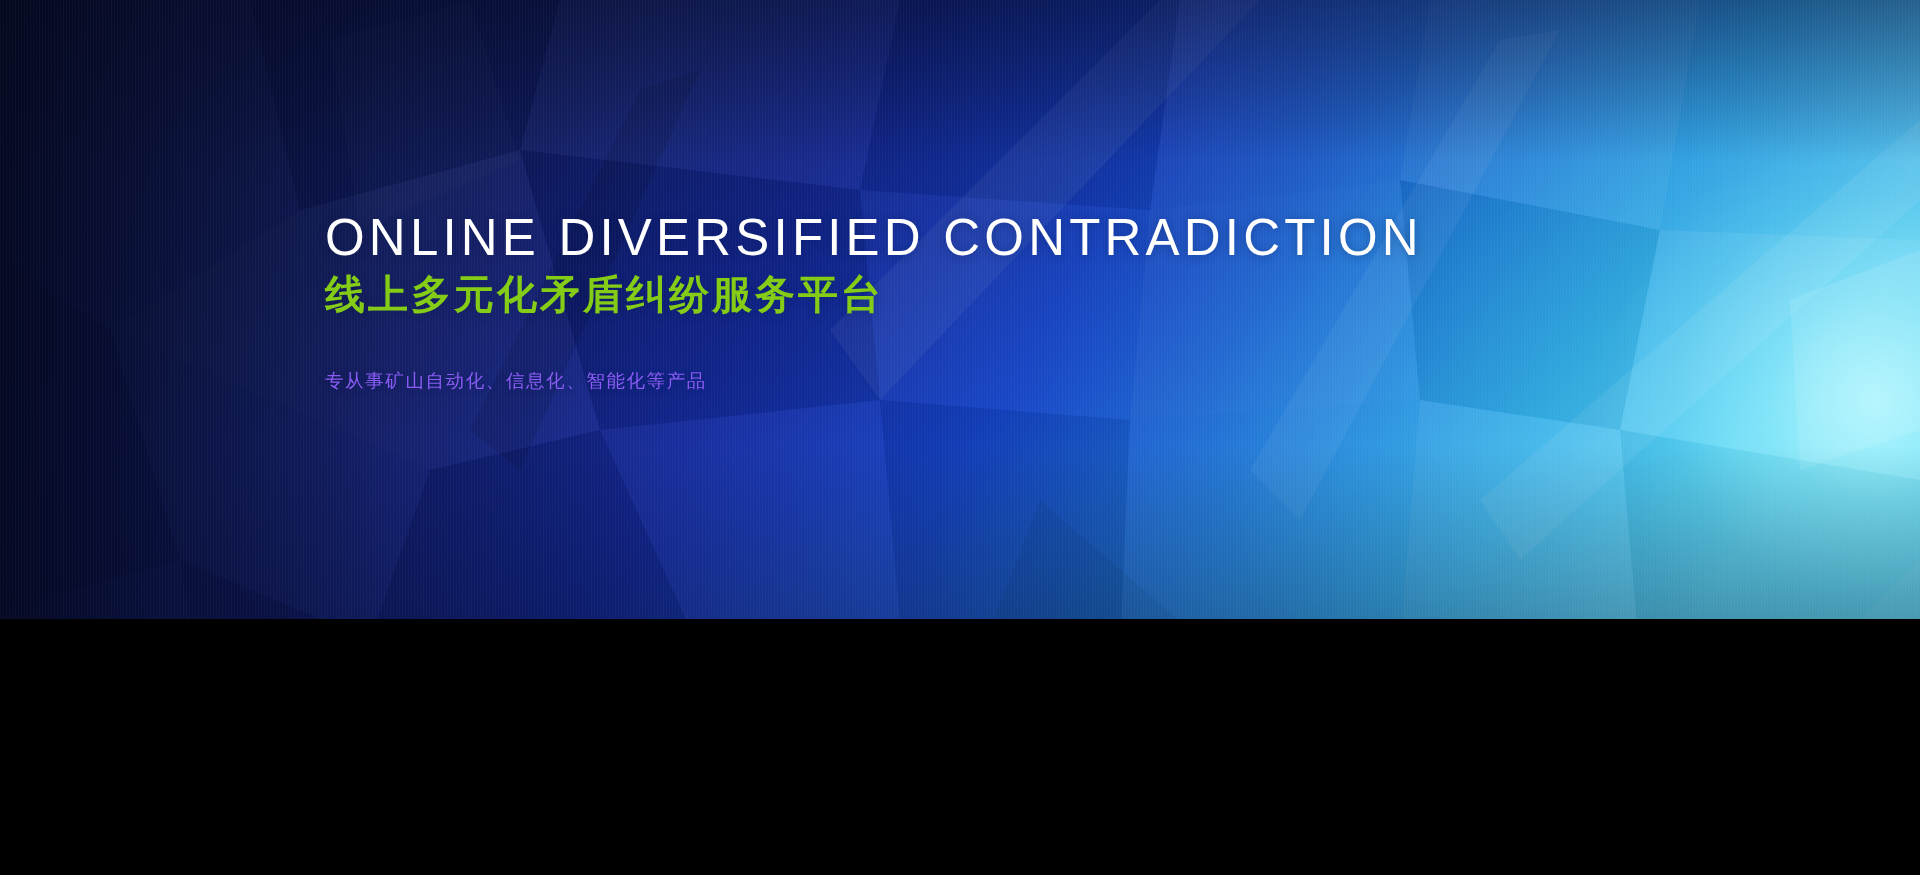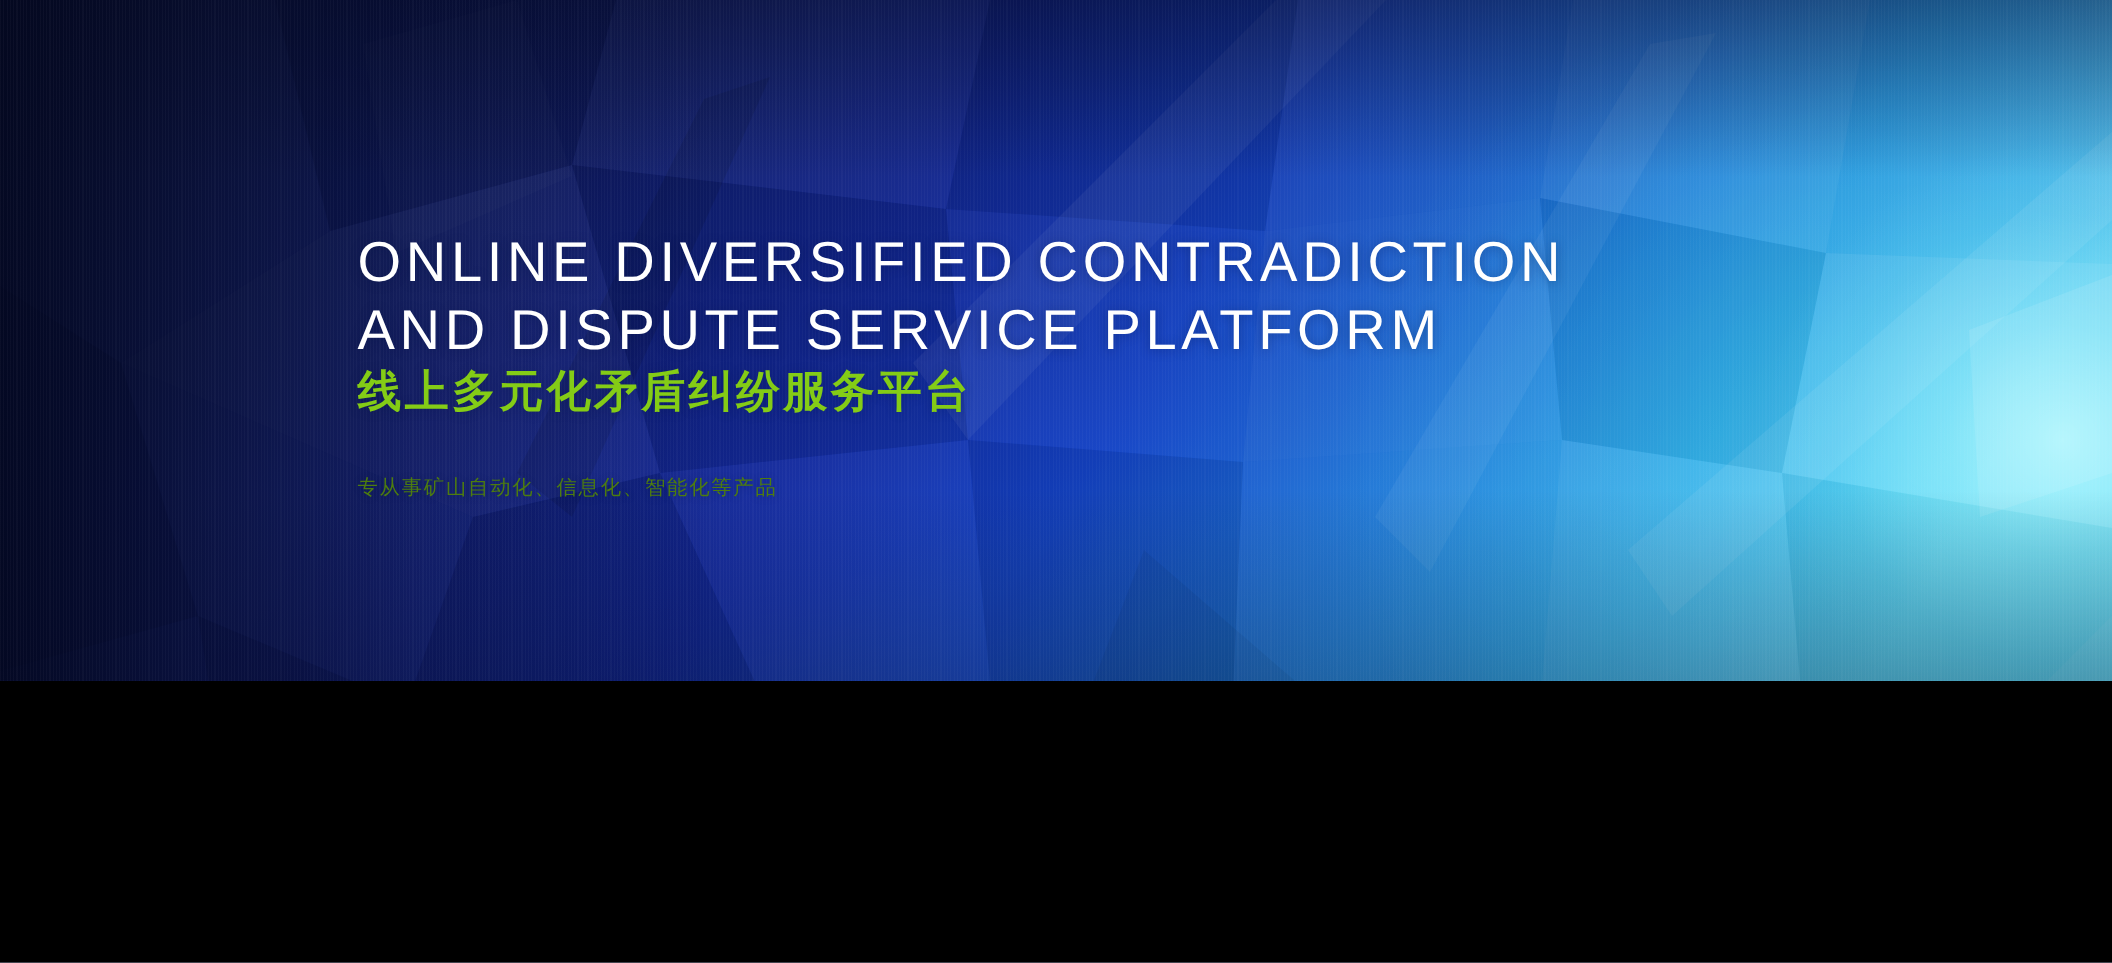--- a/index.html
+++ b/index.html
@@ -95,21 +95,21 @@
     white-space: nowrap;
     text-shadow: 0 1px 10px rgba(0, 20, 70, 0.30);
   }
 
   #desc {
     margin-top: 46px;
   }
 
   .desc-line {
     display: block;
-    color: #4d7c0f;
+    color: #8b5cf6;
     font-size: 18.5px;
     line-height: 32px;
     font-weight: 400;
     letter-spacing: 1.6px;
     white-space: nowrap;
     text-shadow: 0 1px 7px rgba(0, 18, 60, 0.35);
   }
 </style>
 </head>
 <body>
@@ -184,21 +184,20 @@
   </svg>
 
   <div id="bg-glow"></div>
   <div id="bg-vignette"></div>
   <div id="bg-texture"></div>
 
   <div id="content">
 
     <h1 style="margin:0;font-weight:400;">
       <span class="title-line">ONLINE DIVERSIFIED CONTRADICTION</span>
-      <span class="title-line">AND DISPUTE SERVICE PLATFORM</span>
     </h1>
 
     <h2 id="subtitle-cn" style="margin:0;">线上多元化矛盾纠纷服务平台</h2>
 
     <div id="desc">
       <span class="desc-line">专从事矿山自动化、信息化、智能化等产品</span>
     </div>
 
   </div>
 </div>

